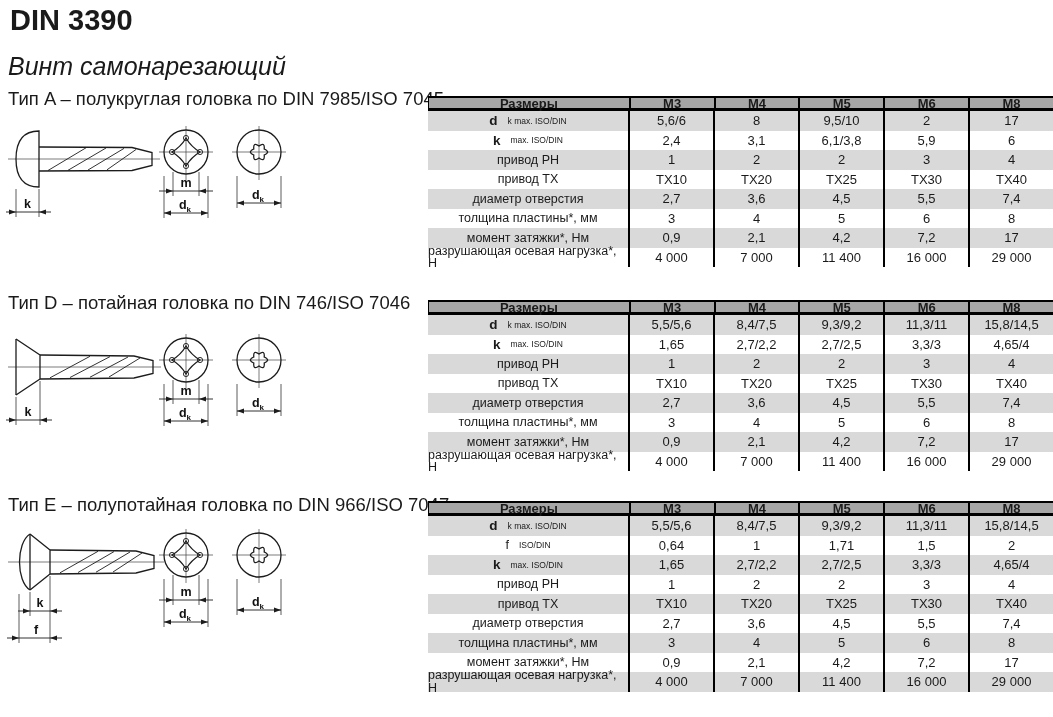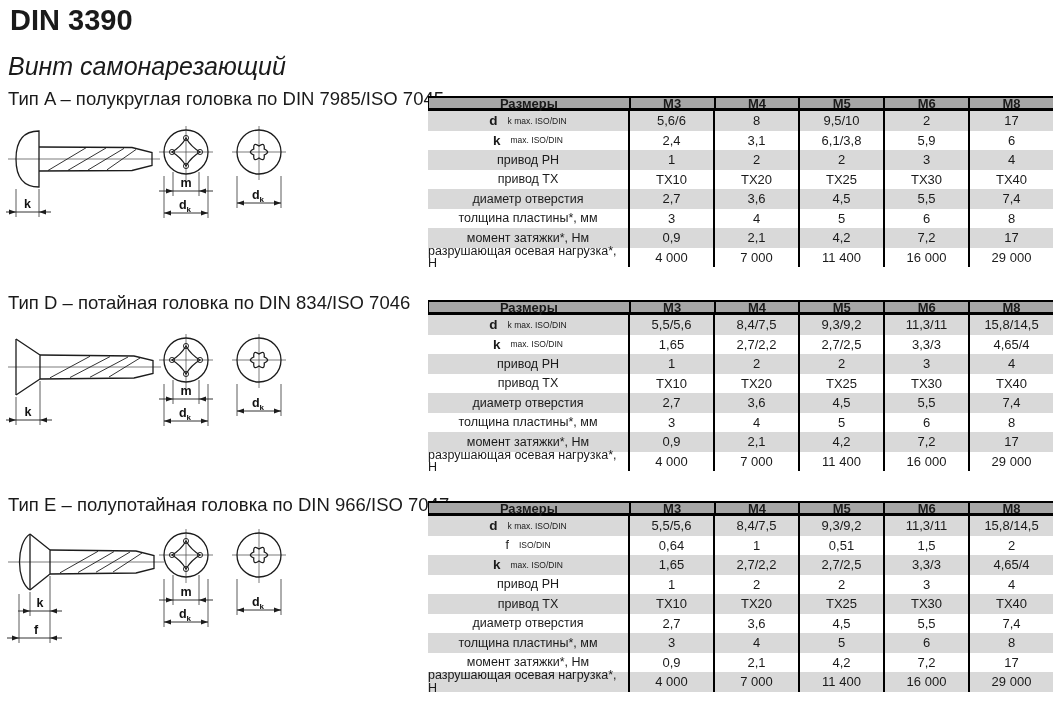--- a/index.html
+++ b/index.html
@@ -41,21 +41,21 @@
   .dt{font-family:"Liberation Sans",sans-serif;font-size:12.5px;font-weight:bold;fill:#111;text-anchor:middle;}
   .ds{font-size:8px;}
 </style>
 </head>
 <body style="--header-bg: #a6a6a6; --row-shaded: #d9d9d9; --line: #000000;">
 
 <div class="page-title">DIN 3390</div>
 <div class="subtitle">Винт самонарезающий</div>
 
 <div class="sec-title" id="title-a">Тип A – полукруглая головка по DIN 7985/ISO 7045</div>
-<div class="sec-title" id="title-d">Тип D – потайная головка по DIN 834/ISO 7046</div>
+<div class="sec-title" id="title-d">Тип D – потайная головка по DIN 746/ISO 7046</div>
 <div class="sec-title" id="title-e">Тип E – полупотайная головка по DIN 966/ISO 7047</div>
 
 <svg class="drw" id="drw-a" width="332" height="145" viewBox="0 0 332 145">
   <g>
     <line class="cl" x1="2" y1="45" x2="154" y2="45"></line>
     <path class="ol" d="M33,17 Q10,17 10,45 Q10,73 33,73 Z"></path>
     <path class="ol" d="M33,33 L126,33.5 L146,38.5 L146,51.5 L126,56.5 L33,57"></path>
     <line class="fl" x1="42" y1="56.5" x2="80" y2="33.8"></line>
     <line class="fl" x1="62" y1="56.3" x2="100" y2="34"></line>
     <line class="fl" x1="82" y1="56" x2="118" y2="34.4"></line>
@@ -433,21 +433,21 @@
       <div class="cell val">11,3/11</div>
       <div class="cell val">15,8/14,5</div>
     </div>
     <div class="trow plain">
       <div class="cell label">
         <span>f</span>
         <sub>ISO/DIN</sub>
       </div>
       <div class="cell val">0,64</div>
       <div class="cell val">1</div>
-      <div class="cell val">0,51</div>
+      <div class="cell val">1,71</div>
       <div class="cell val">1,5</div>
       <div class="cell val">2</div>
     </div>
     <div class="trow shaded">
       <div class="cell label">
         <span class="lb">k</span>
         <sub>max. ISO/DIN</sub>
       </div>
       <div class="cell val">1,65</div>
       <div class="cell val">2,7/2,2</div>

